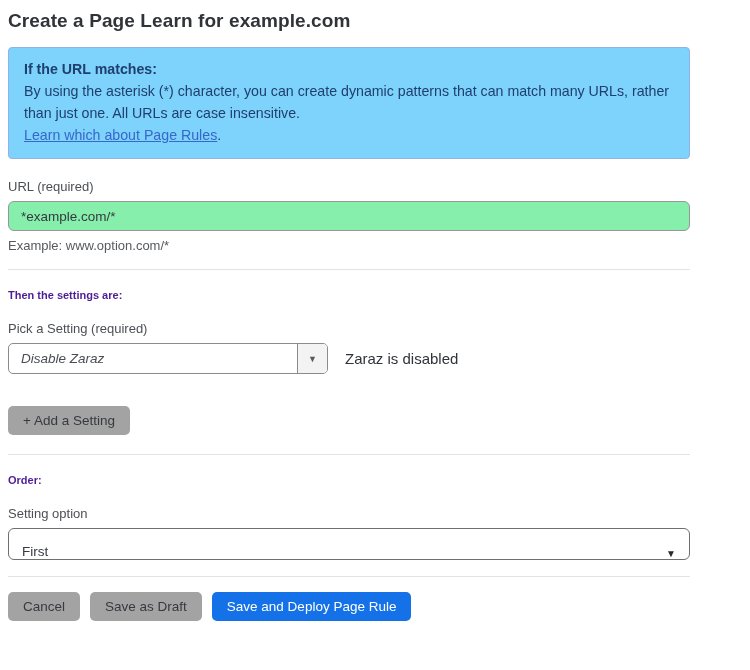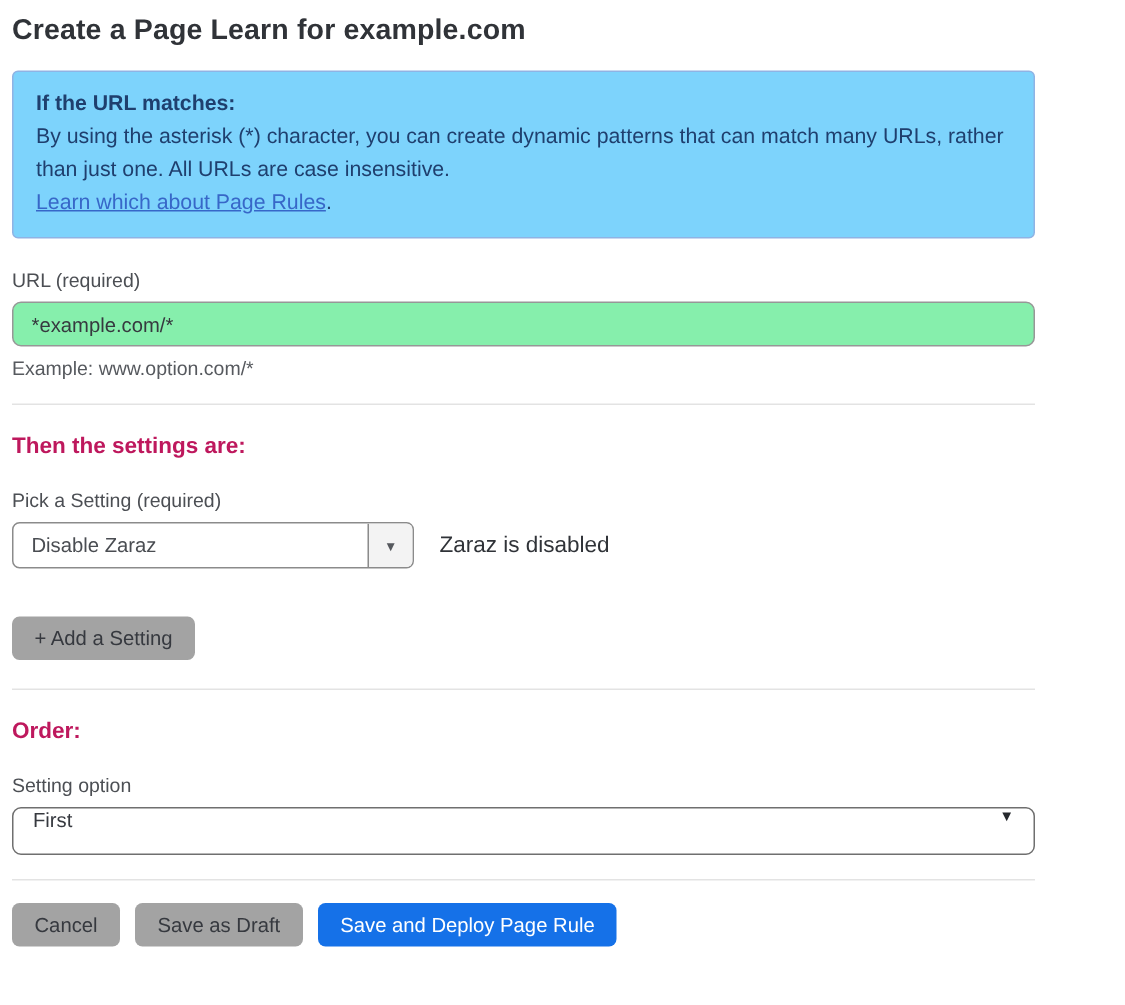--- a/index.html
+++ b/index.html
@@ -38,32 +38,33 @@
     font-family: "Liberation Sans", sans-serif;
     font-size: 13.5px;
     color: #36393f;
     outline: none;
     display: block;
   }
   .hint-text { margin-top: 7px; font-size: 13px; color: #56595e; }
 
   .divider { border: none; border-top: 1px solid #e3e3e3; width: 682px; margin-top: 16px; }
 
-  .section-heading { margin-top: 19px; font-size: 15px; font-weight: bold; color: #be185d; }
+  .section-heading { margin-top: 19px; font-size: 11px; font-weight: bold; color: #4c1d95; }
 
   .picker-row { margin-top: 7px; display: flex; align-items: center; }
   .picker {
-    width: 268px;
+    width: 320px;
     height: 31px;
     border: 1px solid #8b8b8b;
     border-radius: 5px;
     display: flex;
     overflow: hidden;
     background: #ffffff;
     cursor: pointer;
+    font-style: italic;
   }
   .picker-value {
     flex: 1;
     padding: 0 12px;
     line-height: 29px;
     font-size: 13.5px;
     color: #4a4d52;
     white-space: nowrap;
   }
   .picker-arrow {
@@ -93,21 +94,21 @@
   .add-setting-btn { margin-top: 32px; }
 
   .select-control {
     margin-top: 7px;
     width: 682px;
     height: 32px;
     border: 1px solid #6f6f6f;
     border-radius: 6px;
     background: #ffffff;
     display: flex;
-    align-items: flex-start;
+    align-items: flex-end;
     justify-content: space-between;
     padding: 0 13px;
     cursor: pointer;
   }
   .select-value { font-size: 13.5px; color: #36393f; }
   .select-chevron { font-size: 10px; color: #26292e; }
 
   .order-help {
     margin-top: 8px;
     width: 672px;

